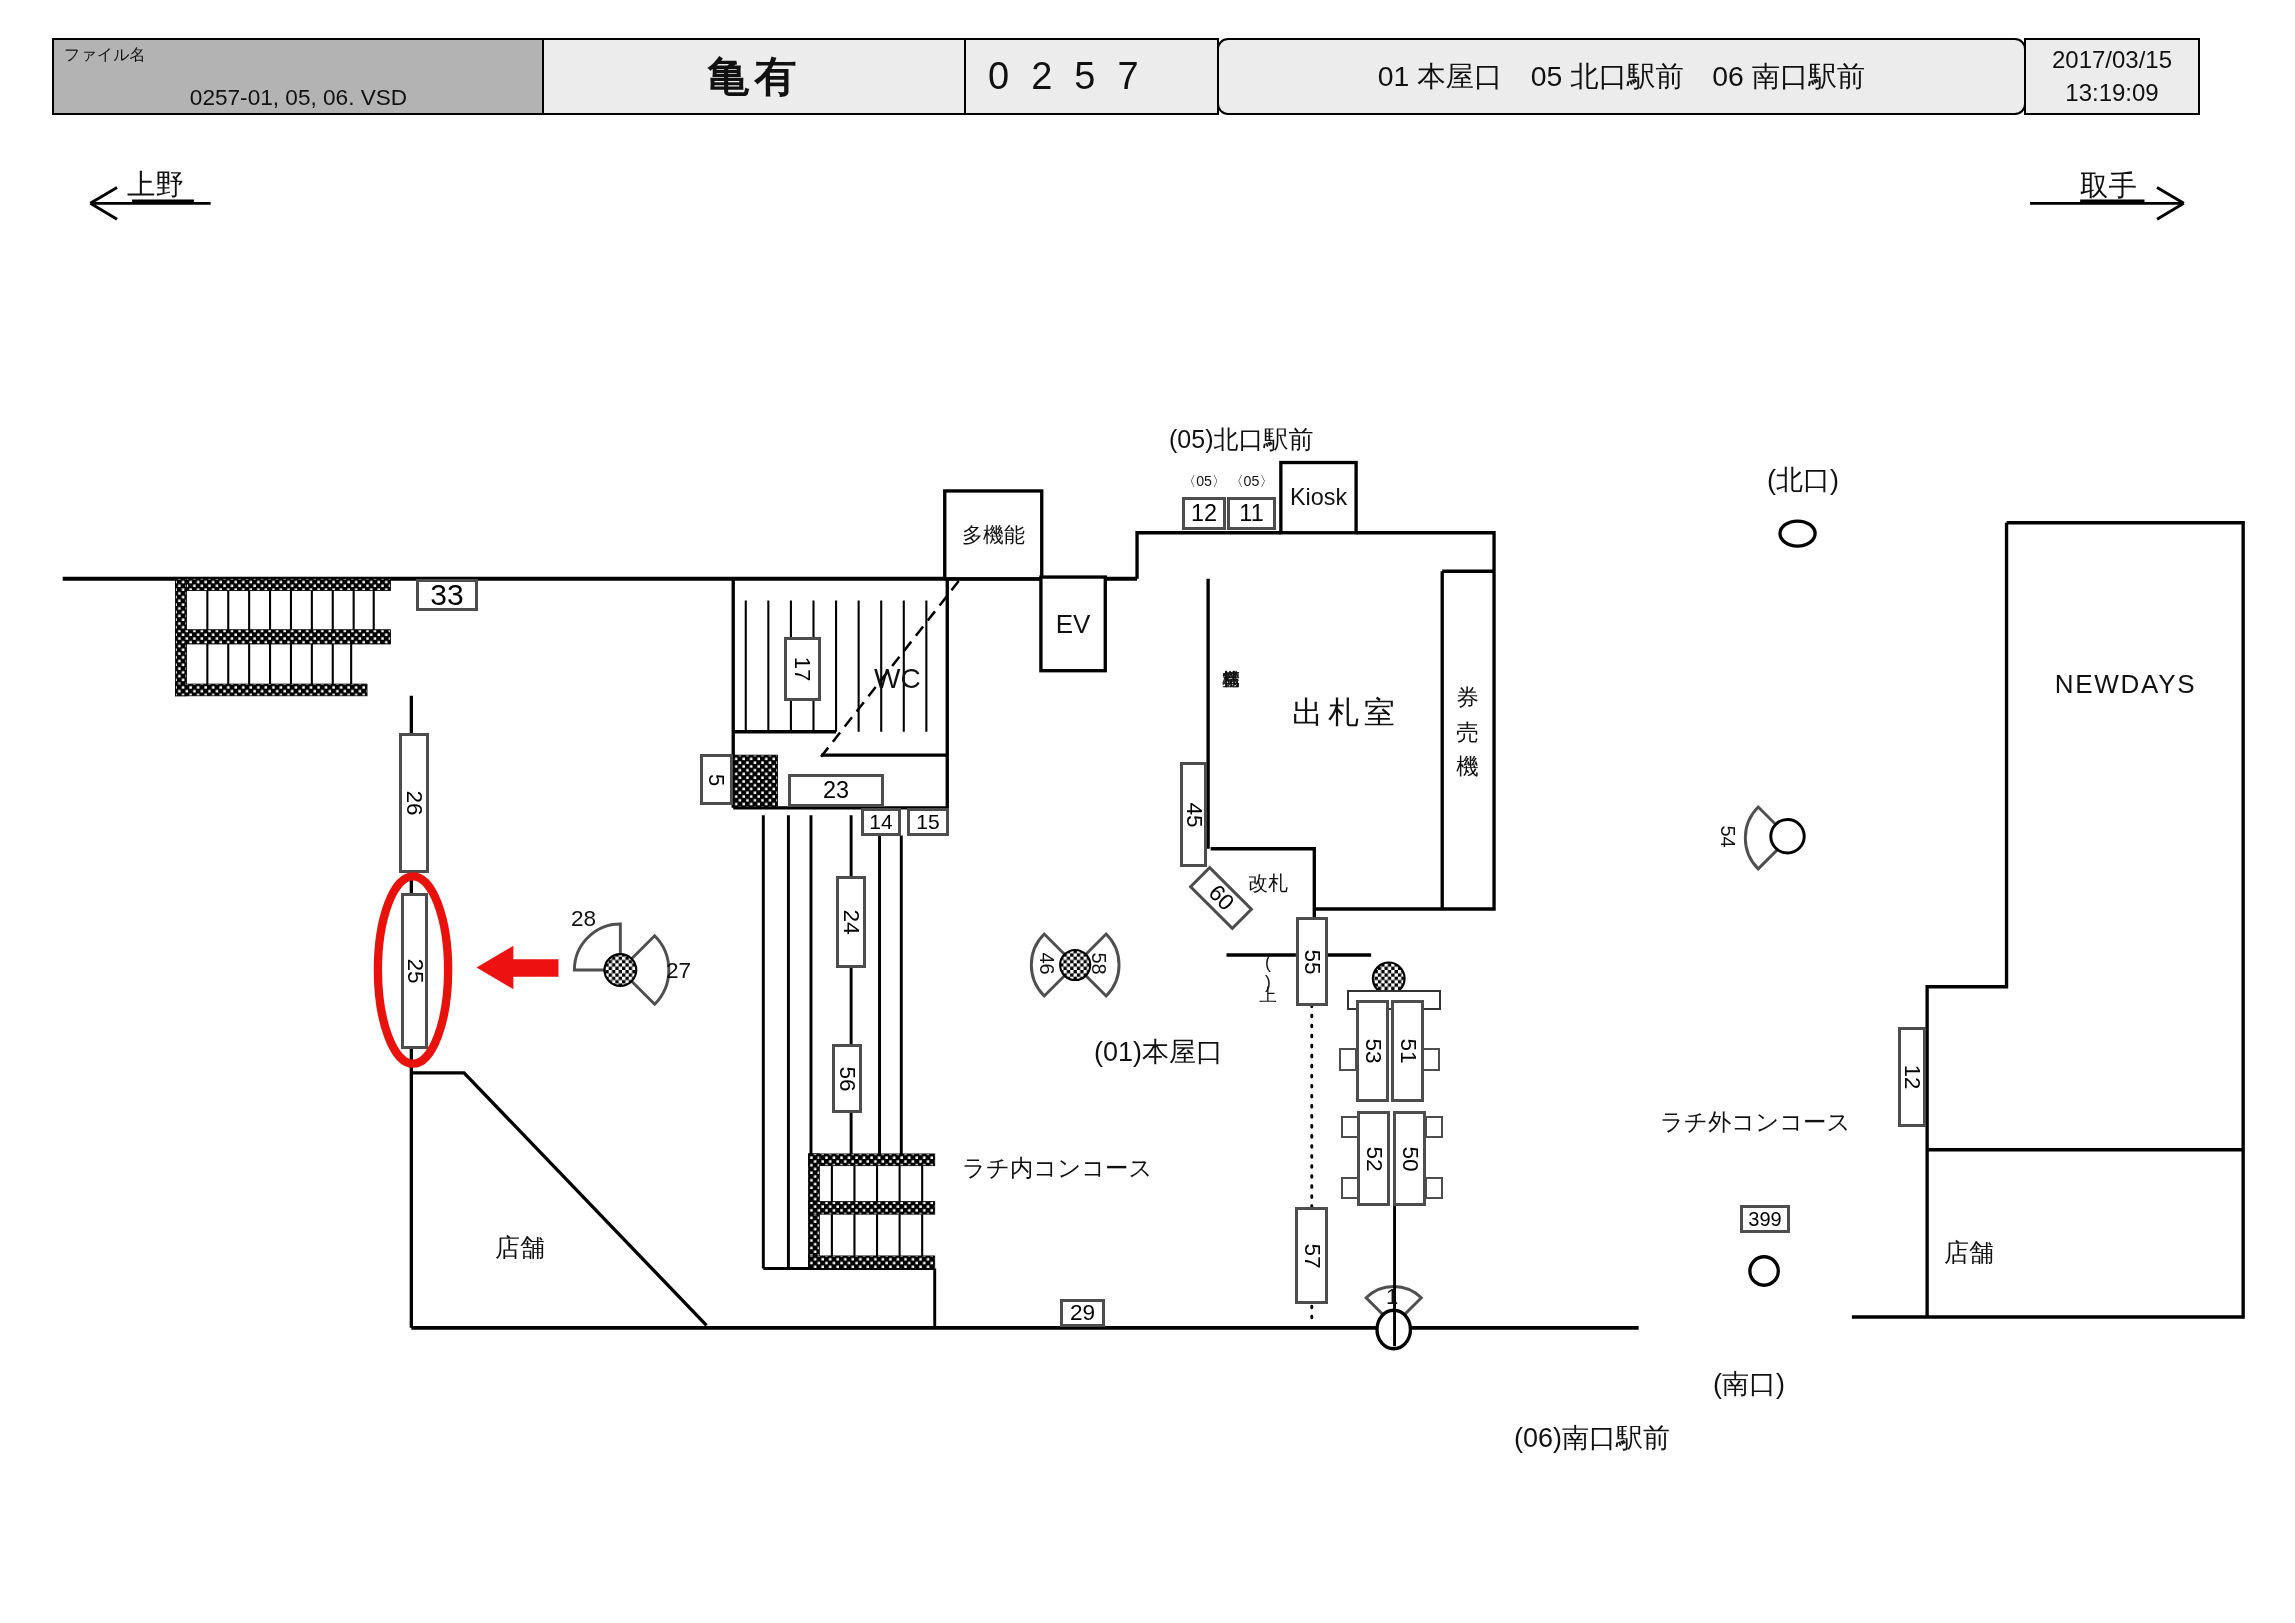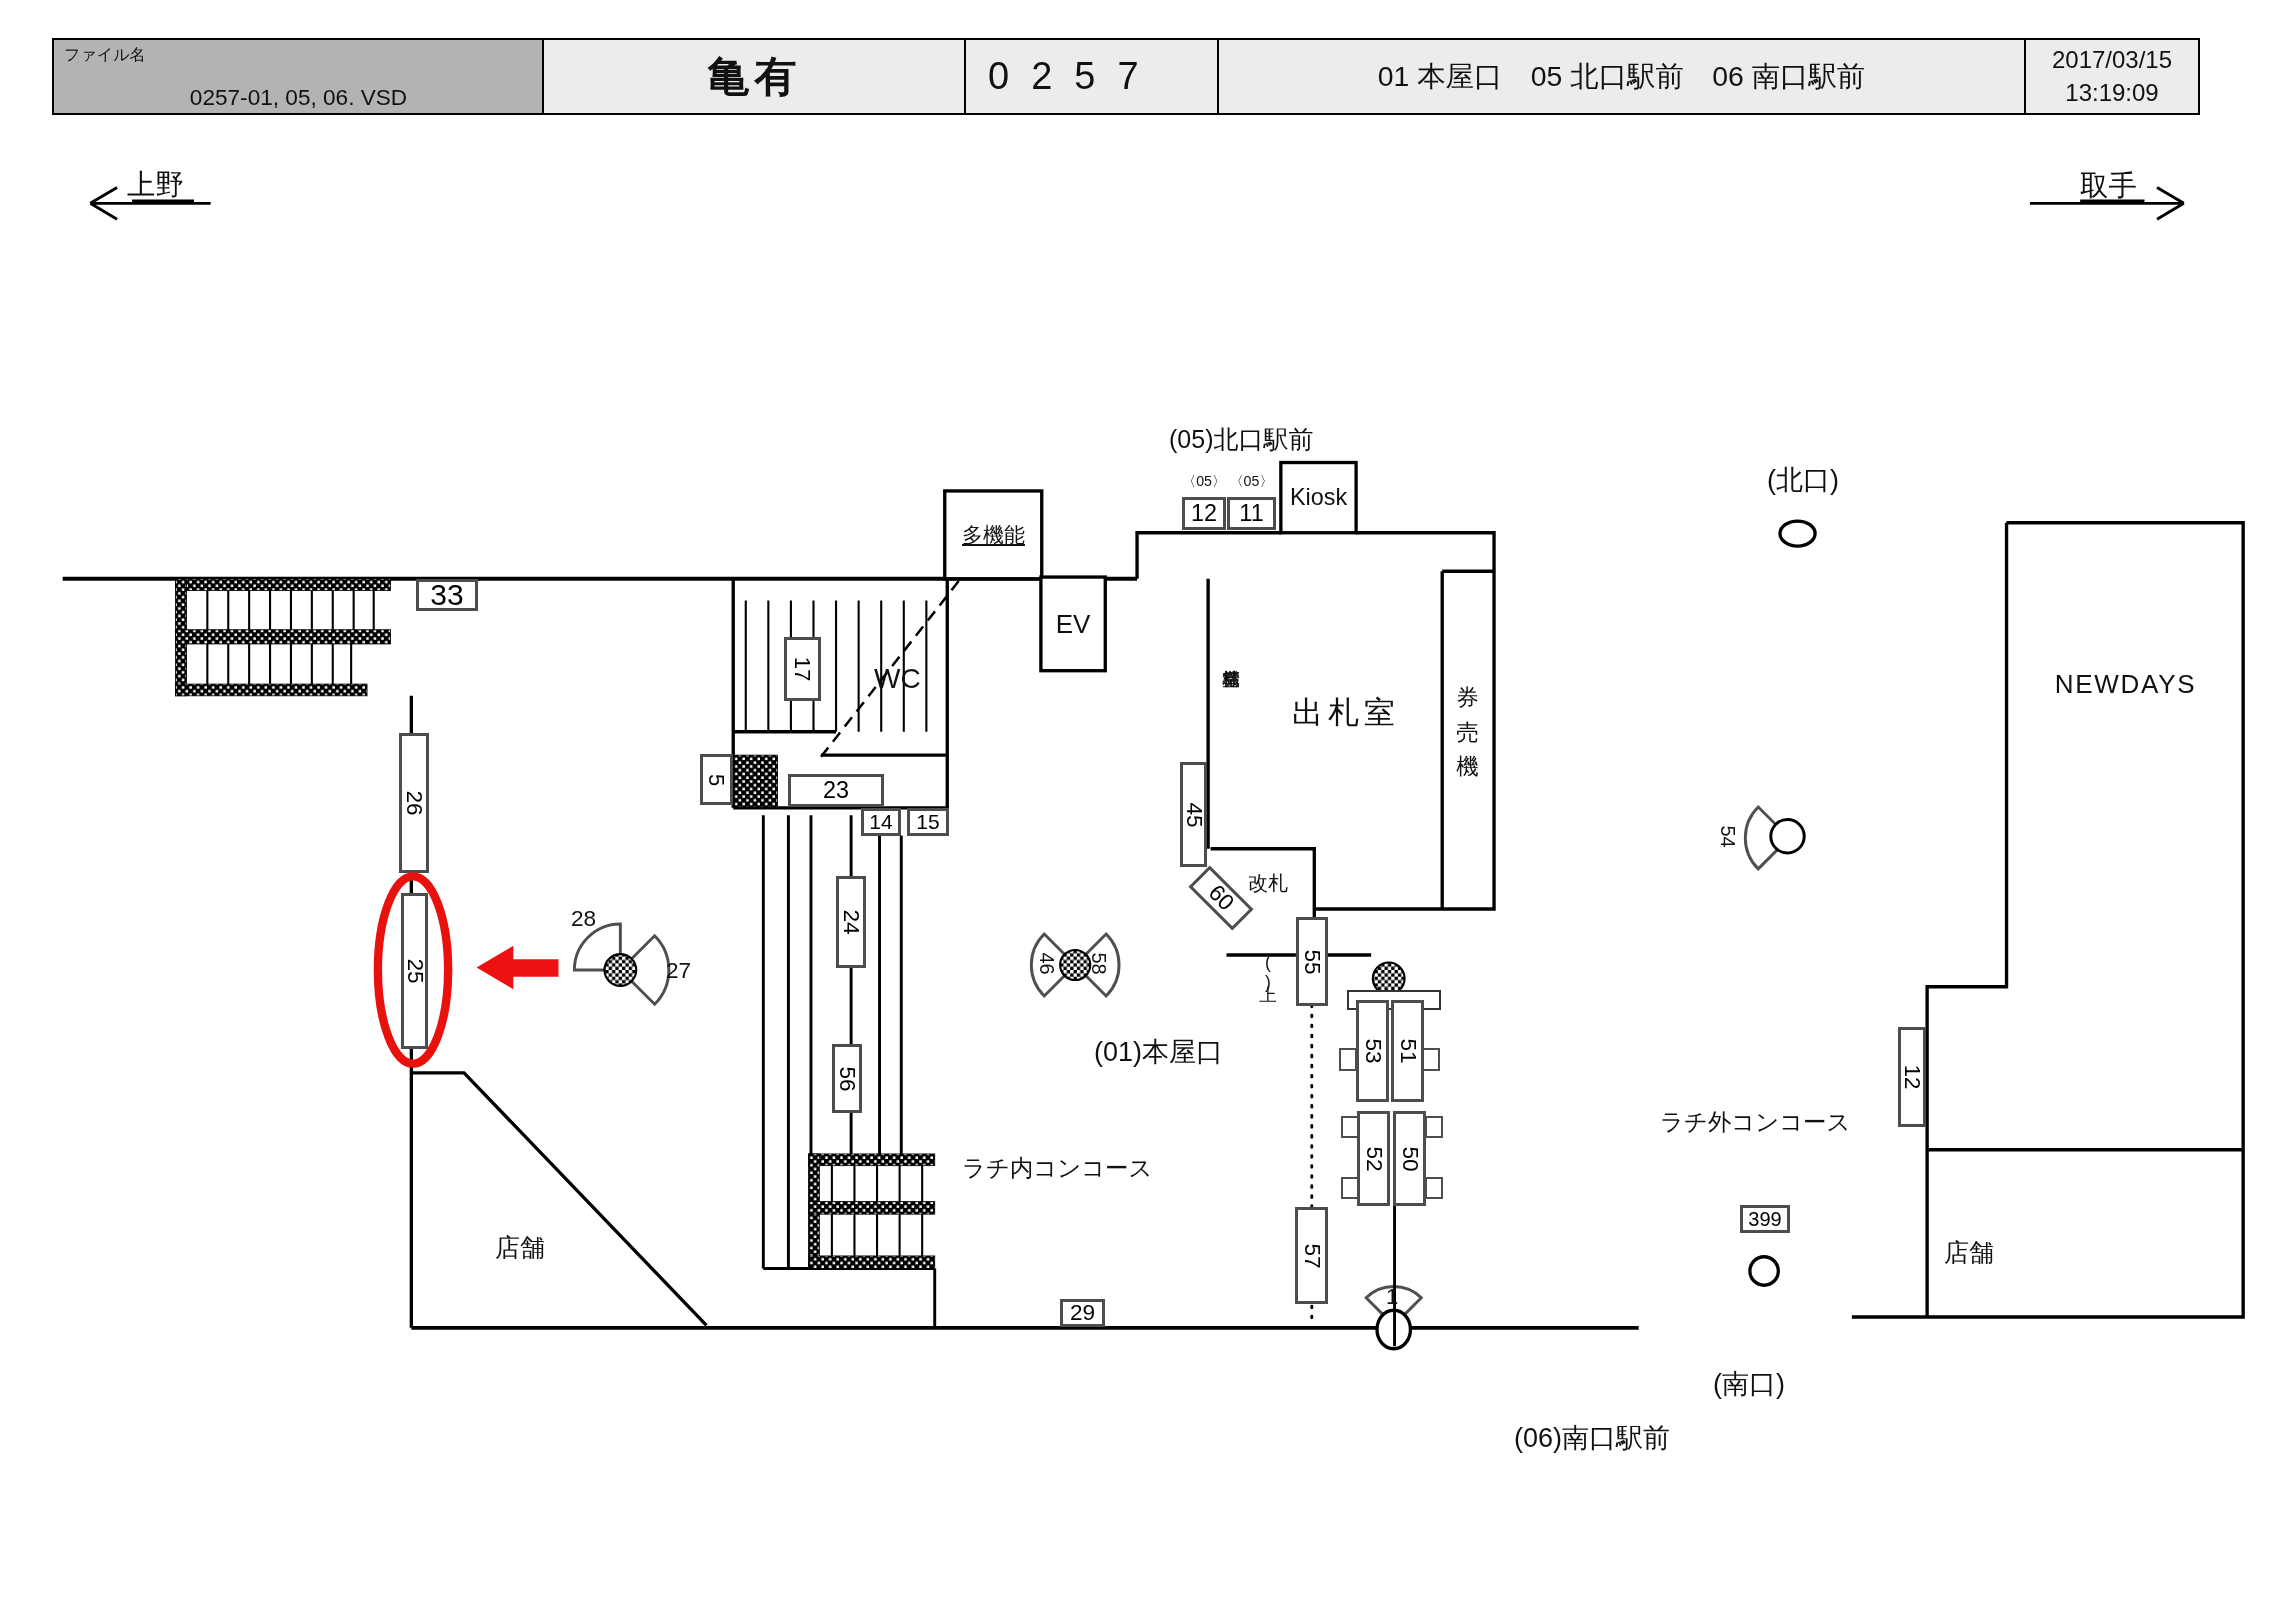--- a/index.html
+++ b/index.html
@@ -3,21 +3,21 @@
 <meta charset="utf-8">
 <style>
   html,body{margin:0;padding:0;background:#fff;}
   body{width:2295px;height:1624px;position:relative;overflow:hidden;
        font-family:"Liberation Sans","DejaVu Sans",sans-serif;color:#111;}
   
   .hcell{position:absolute;top:38px;height:77px;border:2.5px solid #000;box-sizing:border-box;background:#ececec;}
   .hc1{left:52px;width:493px;background:#b3b3b3;padding-left:16px;}
   .hc2{left:542px;width:425px;display:flex;align-items:center;justify-content:center;}
   .hc3{left:964px;width:255px;display:flex;align-items:center;}
-  .hc4{left:1217px;width:809px;display:flex;align-items:center;justify-content:center;}
+  .hc4{left:1217px;width:809px;display:flex;align-items:center;justify-content:center;border-radius:11px;}
   .hc5{left:2024px;width:176px;display:flex;flex-direction:column;align-items:center;justify-content:center;}
   .file-label{position:absolute;left:10px;top:5px;font-size:16px;}
   .file-name{position:absolute;left:0;right:0;top:45px;text-align:center;font-size:22.6px;}
   .station{font-size:42px;font-weight:700;letter-spacing:5px;}
   .code{font-size:38px;letter-spacing:22px;padding-left:22px;}
   .gates{font-size:28.4px;}
   .dt{font-size:24px;line-height:1.35;}
   
   .lbl{position:absolute;white-space:nowrap;}
   .vtext{writing-mode:vertical-rl;text-orientation:upright;}
@@ -151,21 +151,21 @@
   <span class="dt">13:19:09</span>
 </div>
 
 <div class="lbl" style="left:127px;top:166px;font-size:28.4px;">上野</div>
 <div class="lbl" style="left:2080px;top:167px;font-size:28.4px;">取手</div>
 
 <div class="lbl" style="left:1169px;top:423px;font-size:25px;">(05)北口駅前</div>
 <div class="lbl" style="left:1281px;top:462px;width:75px;height:70px;display:flex;align-items:center;justify-content:center;font-size:23.4px;">Kiosk</div>
 <div class="lbl" style="left:1182px;top:472px;width:44px;text-align:center;font-size:14.2px;">〈05〉</div>
 <div class="lbl" style="left:1227px;top:472px;width:49px;text-align:center;font-size:14.2px;">〈05〉</div>
-<div class="lbl" style="left:945px;top:491px;width:97px;height:88px;display:flex;align-items:center;justify-content:center;font-size:21px;text-decoration:underline;">多機能</div>
+<div class="lbl" style="left:945px;top:491px;width:97px;height:88px;display:flex;align-items:center;justify-content:center;font-size:21px;">多機能</div>
 <div class="lbl" style="left:1041px;top:577px;width:64px;height:94px;display:flex;align-items:center;justify-content:center;font-size:26px;">EV</div>
 <div class="lbl" style="left:874px;top:663px;font-size:28px;">WC</div>
 <div class="lbl" style="left:1292px;top:692px;font-size:31px;letter-spacing:5px;">出札室</div>
 <div class="lbl vtext" style="left:1219px;top:656px;font-size:17.6px;">精算機室</div>
 <div class="lbl vtext" style="left:1452px;top:667px;font-size:22.6px;letter-spacing:35px;">券売機</div>
 <div class="lbl" style="left:1248px;top:870px;font-size:20px;">改札</div>
 <div class="lbl vtext" style="left:1256px;top:952px;font-size:17.6px;">(上)</div>
 <div class="lbl" style="left:1094px;top:1034px;font-size:27px;">(01)本屋口</div>
 <div class="lbl" style="left:962px;top:1152px;font-size:23.4px;">ラチ内コンコース</div>
 <div class="lbl" style="left:1660px;top:1106px;font-size:23.4px;">ラチ外コンコース</div>

